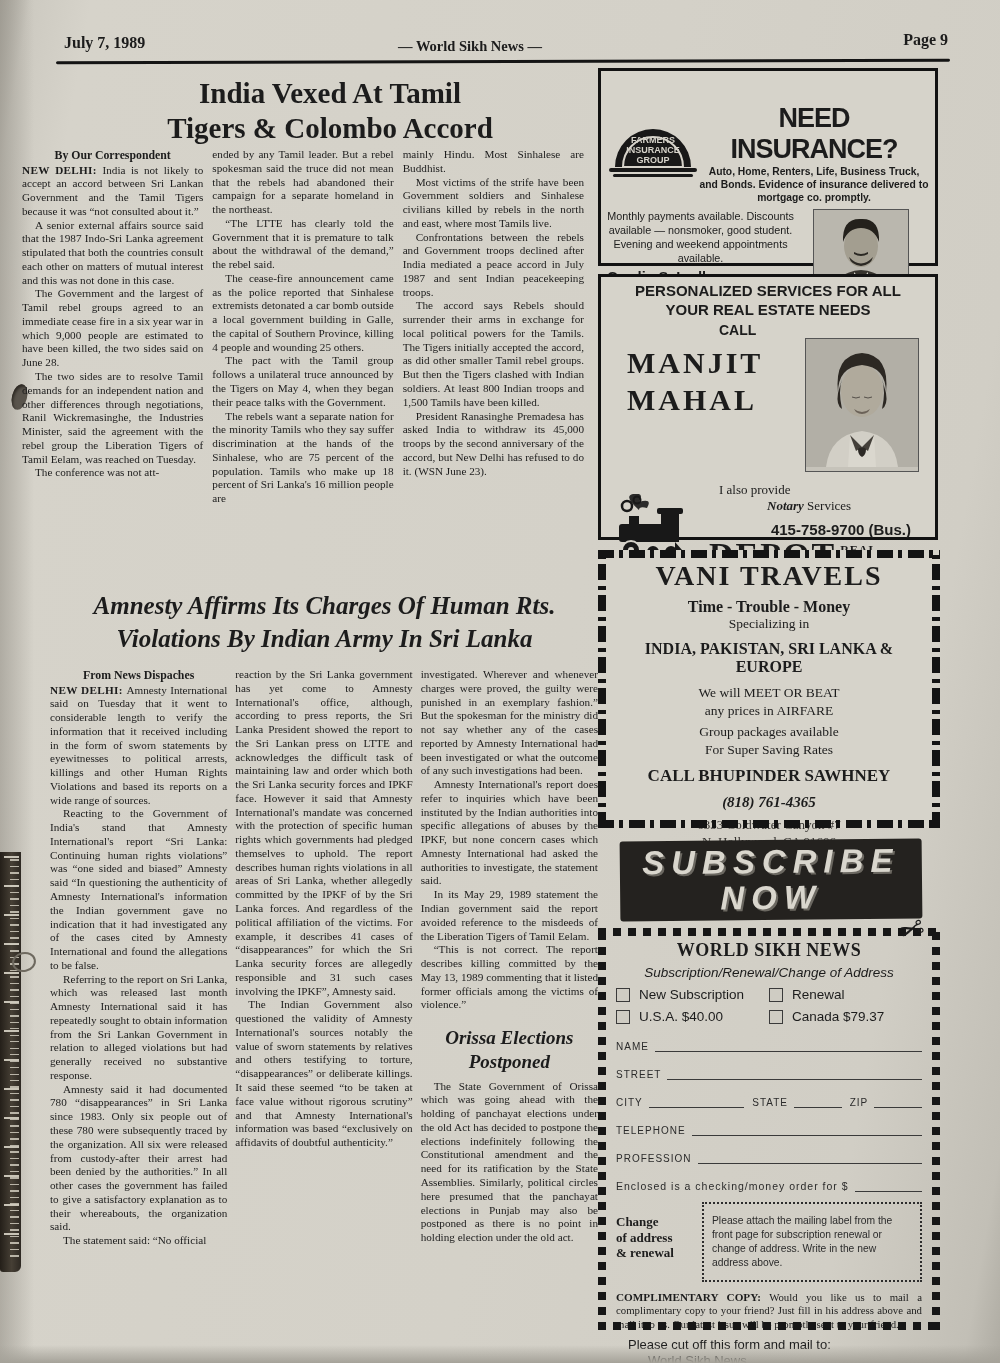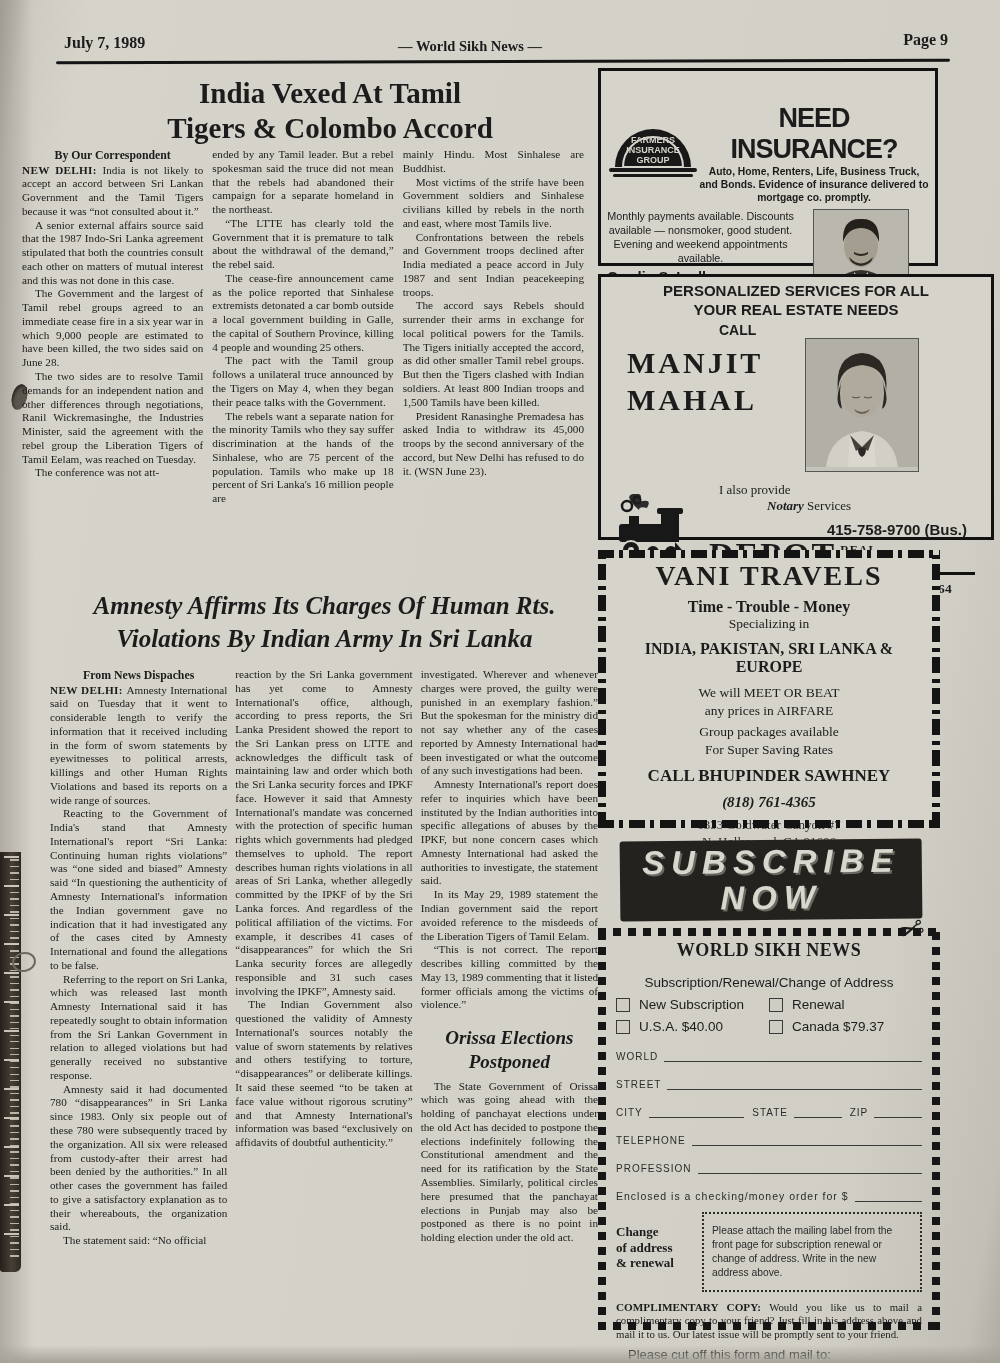--- a/index.html
+++ b/index.html
@@ -39,21 +39,21 @@
   .ins-mid{display:flex;margin-top:4px;}
   .ins-left{width:200px;font-family:"Liberation Sans",sans-serif;}
   .ins-pay{font-size:10.8px;text-align:center;line-height:1.3;}
   .ins-name{font-weight:bold;font-size:14.5px;margin-top:4px;}
   .ins-co{font-size:9.5px;letter-spacing:.4px;}
   .ins-addr{font-size:10.8px;margin-top:3px;text-align:center;line-height:1.3;}
   .ins-right{flex:1;display:flex;flex-direction:column;align-items:center;}
   .ins-phones{font-family:"Liberation Sans",sans-serif;font-weight:bold;font-size:11.3px;line-height:1.35;margin-top:3px;white-space:nowrap;}
   .photo{background:#c6c3ba;border:1px solid #555;}
   
-  .ad-realestate{left:598px;top:274px;width:396px;height:266px;border:3px solid #121212;box-sizing:border-box;padding:5px 8px;}
+  .ad-realestate{left:598px;top:274px;width:340px;height:266px;border:3px solid #121212;box-sizing:border-box;padding:5px 8px;}
   .re-head{font-family:"Liberation Sans",sans-serif;font-weight:bold;font-size:15px;text-align:center;line-height:1.25;}
   .re-call{font-family:"Liberation Sans",sans-serif;font-weight:bold;font-size:14px;margin:2px 0 0 110px;}
   .re-body{display:flex;}
   .re-left{width:190px;}
   .re-name{font-size:30px;font-weight:bold;letter-spacing:3px;line-height:1.25;margin:6px 0 0 18px;}
   .re-notary{font-size:13px;margin:10px 0 0 110px;line-height:1.3;}
   .re-notary .it{font-style:italic;font-weight:bold;margin-left:48px;}
   .re-phone{font-weight:bold;font-size:15px;text-align:right;margin:6px 16px 0 0;font-family:"Liberation Sans",sans-serif;}
   .re-brandrow{display:flex;align-items:flex-end;margin-top:-44px;}
   .re-brand{font-size:34px;font-weight:bold;letter-spacing:2px;line-height:.9;}
@@ -80,21 +80,21 @@
     border-radius:3px;transform:rotate(-.6deg);text-align:center;color:#d9d6cd;
     font-style:italic;font-weight:bold;font-family:"Liberation Sans",sans-serif;}
   .banner div{font-size:33px;letter-spacing:7px;line-height:1.1;text-shadow:2px 2px 0 #6b6861;}
   .banner div:first-child{margin-top:4px;}
   
   .form{position:absolute;left:598px;top:928px;width:342px;height:402px;box-sizing:border-box;padding:12px 18px 6px;}
   .sqb{position:absolute;background:repeating-linear-gradient(90deg,#161616 0 8px,transparent 8px 15px);height:8px;}
   .sqb.v{background:repeating-linear-gradient(0deg,#161616 0 8px,transparent 8px 15px);width:8px;height:auto;}
   .scissors{position:absolute;top:-16px;right:16px;font-size:30px;transform:scaleX(-1) rotate(18deg);color:#1a1a1a;}
   .f-title{text-align:center;font-weight:bold;font-size:18px;letter-spacing:.5px;}
-  .f-sub{text-align:center;font-family:"Liberation Sans",sans-serif;font-size:13.5px;margin-top:14px;}
+  .f-sub{text-align:center;font-family:"Liberation Sans",sans-serif;font-size:13.5px;margin-top:4px;font-style:italic;}
   .f-checkrow{display:flex;font-family:"Liberation Sans",sans-serif;font-size:13.5px;margin-top:7px;}
   .f-checkrow .cell{flex:1;display:flex;align-items:center;gap:9px;}
   .cb{width:12px;height:12px;border:1.6px solid #3a3a3a;background:#cfccc3;flex:0 0 auto;}
   .f-line{display:flex;align-items:flex-end;margin-top:15px;font-family:"Liberation Sans",sans-serif;font-size:10px;letter-spacing:1px;color:#2b2b2b;}
   .fill{flex:1;border-bottom:1.6px solid #3a3a3a;height:12px;margin-left:6px;}
   .f-enclosed{font-family:"Liberation Sans",sans-serif;font-size:10.5px;}
   .f-change{display:flex;margin-top:10px;gap:8px;}
   .f-change-label{width:78px;font-weight:bold;font-size:13px;line-height:1.2;white-space:pre-line;padding-top:12px;}
   .attach{flex:1;border:2px dotted #2c2c2c;padding:10px 8px;font-family:"Liberation Sans",sans-serif;font-size:10.3px;line-height:1.35;color:#2b2b2b;}
   .f-comp{font-size:10.8px;line-height:1.25;text-align:justify;margin-top:8px;}
@@ -366,21 +366,21 @@
         <span class="cb"></span>
         <span>U.S.A. $40.00</span>
       </div>
       <div class="cell">
         <span class="cb"></span>
         <span>Canada $79.37</span>
       </div>
     </div>
 
     <div class="f-line">
-      <span>WORLD</span>
+      <span>NAME</span>
         <span class="fill"></span>
     </div>
     <div class="f-line">
       <span>STREET</span>
         <span class="fill"></span>
     </div>
     <div class="f-line">
       <span>CITY</span>
         <span class="fill" style="flex:4"></span>
       <span style="margin-left:8px">STATE</span>

